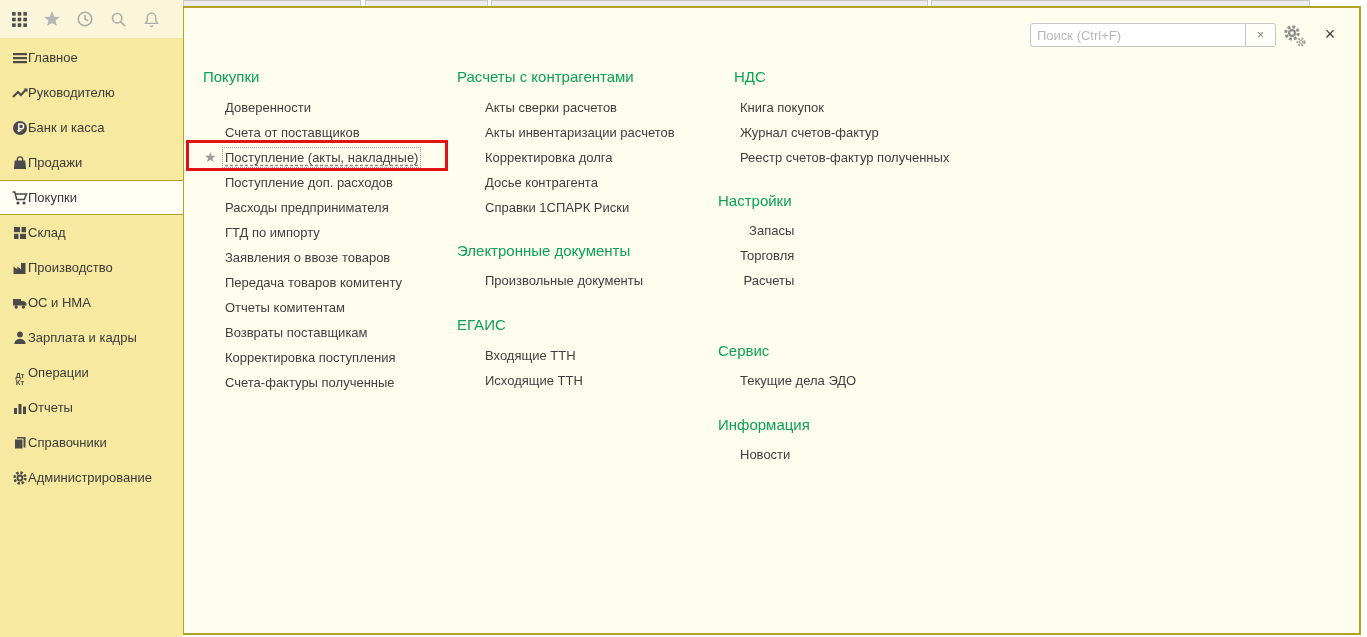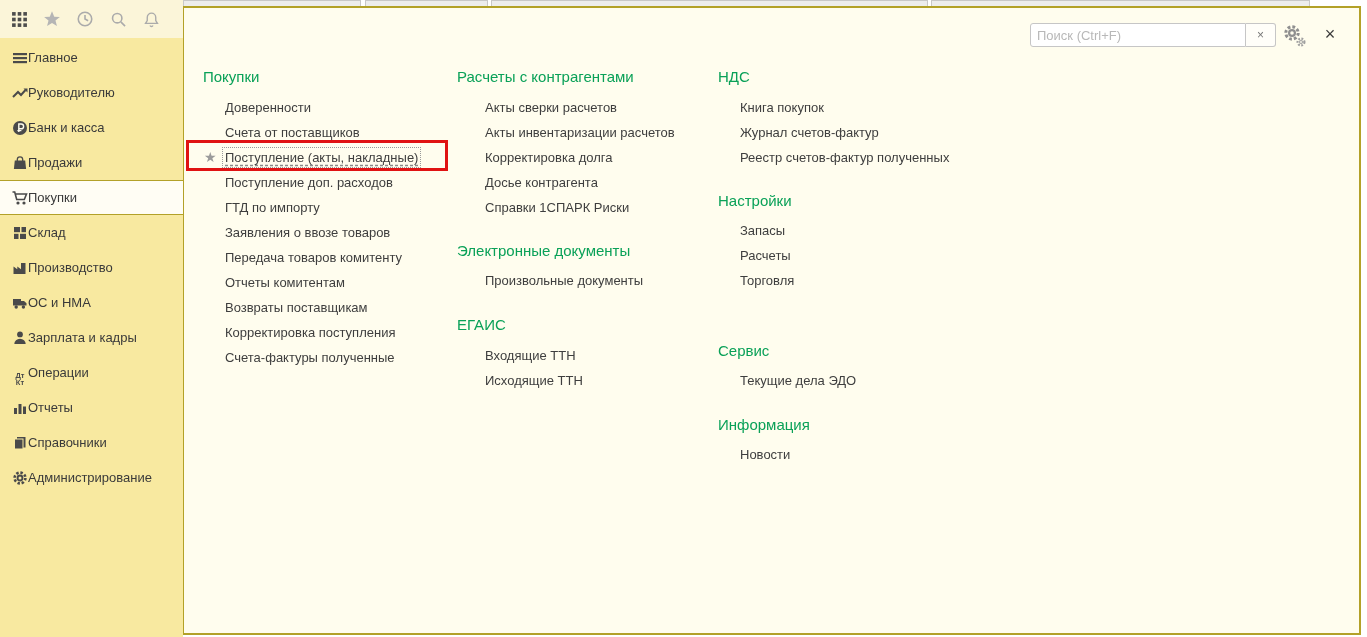--- a/index.html
+++ b/index.html
@@ -247,20 +247,21 @@
 
     <div class="col-header" style="left:19px;top:60px;">Покупки</div>
     <ul class="links" style="left:41px;top:87px;">
       <li>Доверенности</li>
       <li>Счета от поставщиков</li>
       <li>
         <span class="fav-star">★</span>
         <span class="focus-link">Поступление (акты, накладные)</span>
       </li>
       <li>Поступление доп. расходов</li>
+      <li>Расходы предпринимателя</li>
       <li>ГТД по импорту</li>
       <li>Заявления о ввозе товаров</li>
       <li>Передача товаров комитенту</li>
       <li>Отчеты комитентам</li>
       <li>Возвраты поставщикам</li>
       <li>Корректировка поступления</li>
       <li>Счета-фактуры полученные</li>
     </ul>
     <div class="red-box"></div>
 
@@ -277,32 +278,32 @@
     <ul class="links" style="left:301px;top:260px;">
       <li>Произвольные документы</li>
     </ul>
 
     <div class="col-header" style="left:273px;top:308px;">ЕГАИС</div>
     <ul class="links" style="left:301px;top:335px;">
       <li>Входящие ТТН</li>
       <li>Исходящие ТТН</li>
     </ul>
 
-    <div class="col-header" style="left:534px;top:60px;">НДС</div>
+    <div class="col-header" style="left:550px;top:60px;">НДС</div>
     <ul class="links" style="left:556px;top:87px;">
       <li>Книга покупок</li>
       <li>Журнал счетов-фактур</li>
       <li>Реестр счетов-фактур полученных</li>
     </ul>
 
     <div class="col-header" style="left:534px;top:184px;">Настройки</div>
-    <ul class="links" style="left:556px;top:210px;">
+    <ul class="links" style="left:556px;top:210px;text-align:right;">
       <li>Запасы</li>
+      <li>Торговля</li>
       <li>Расчеты</li>
-      <li>Торговля</li>
     </ul>
 
     <div class="col-header" style="left:534px;top:334px;">Сервис</div>
     <ul class="links" style="left:556px;top:360px;">
       <li>Текущие дела ЭДО</li>
     </ul>
 
     <div class="col-header" style="left:534px;top:408px;">Информация</div>
     <ul class="links" style="left:556px;top:434px;">
       <li>Новости</li>

